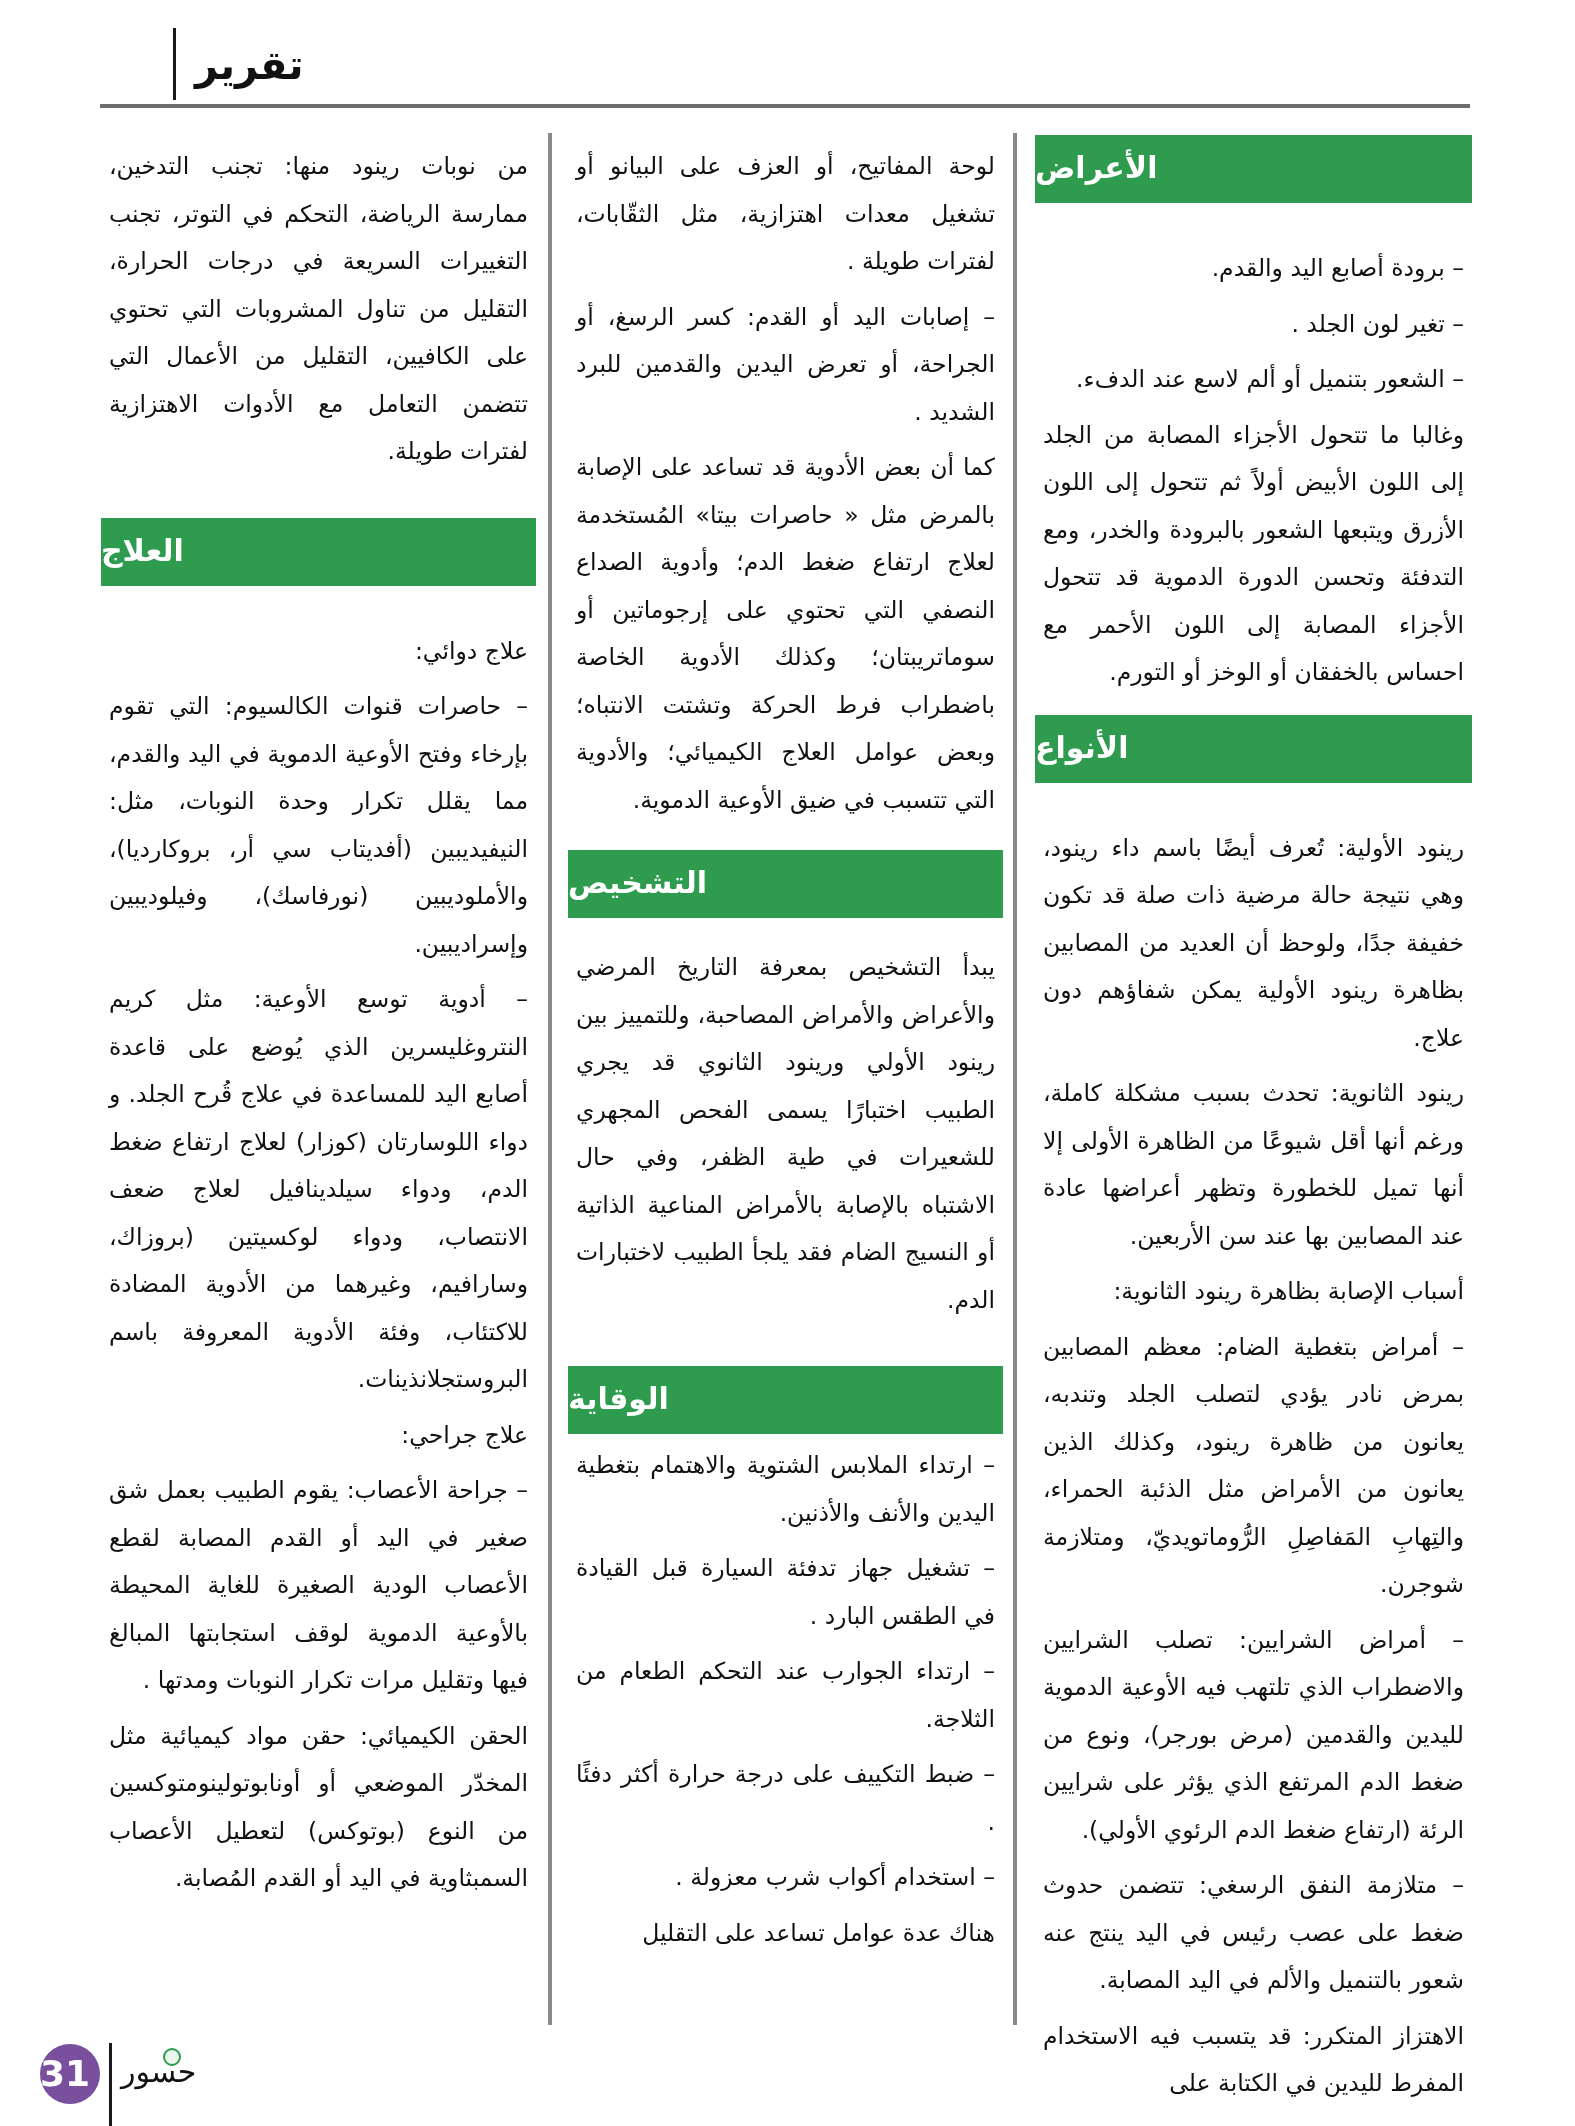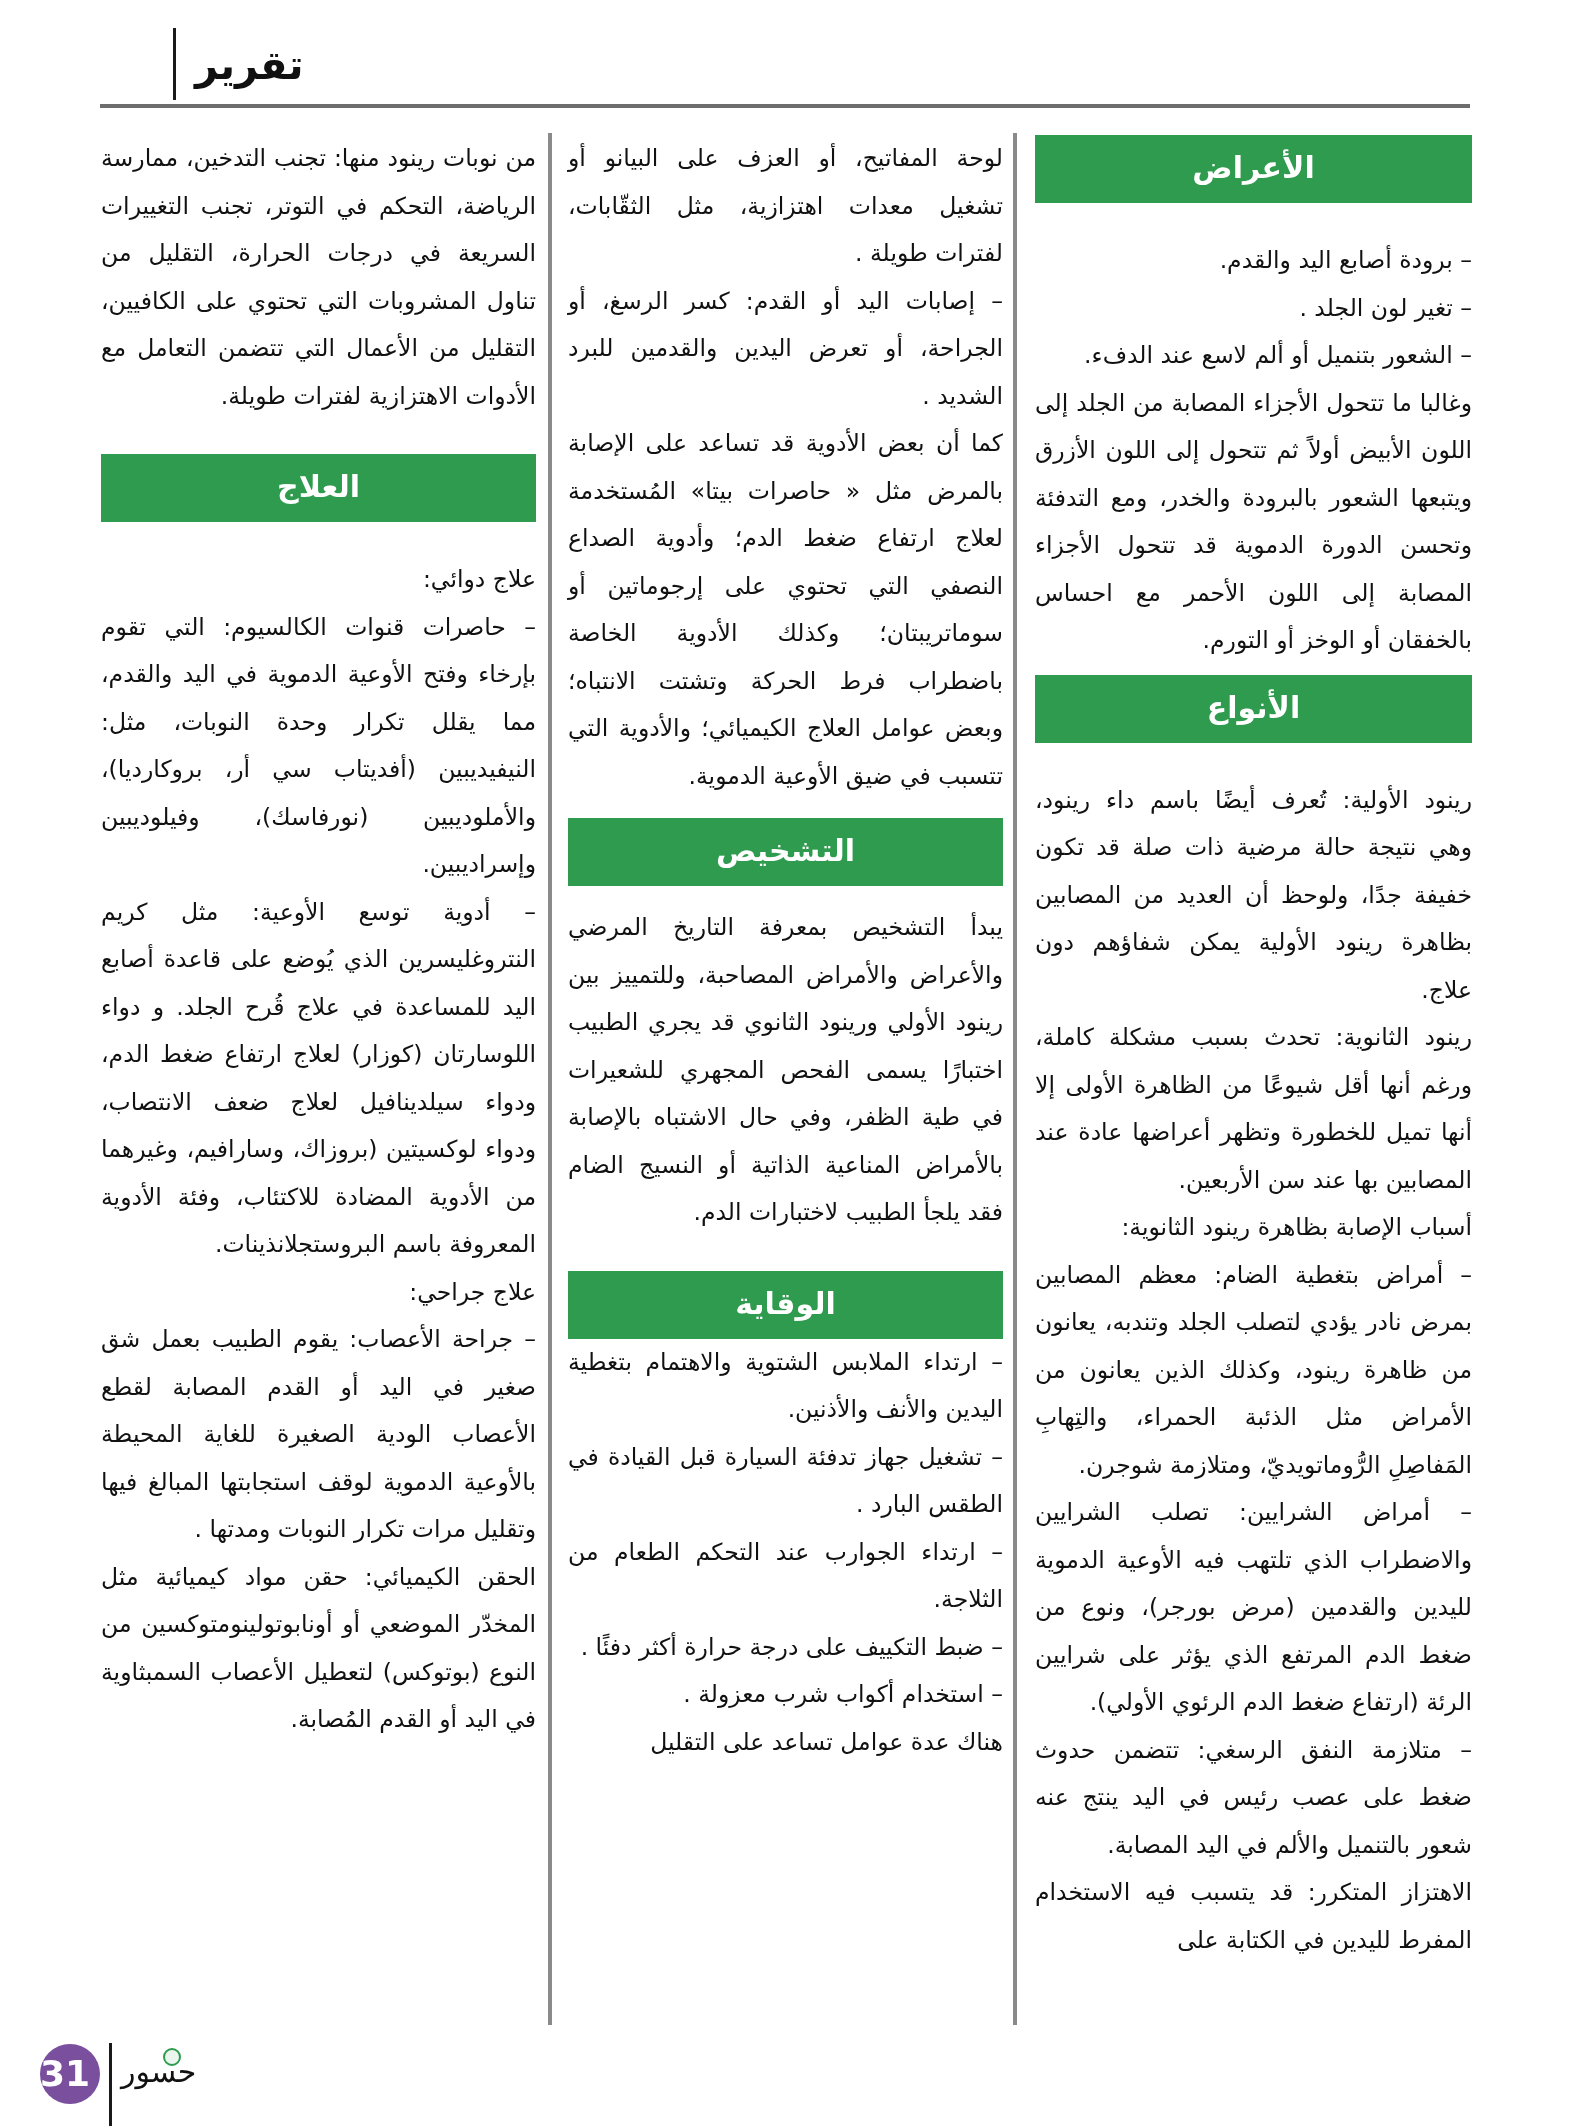--- a/index.html
+++ b/index.html
@@ -24,24 +24,24 @@
     position: absolute; top: 135px; width: 435px; direction: rtl; text-align: justify;
     font-size: 23.5px; line-height: 47.5px;
   }
   .col-right { left: 1035px; width: 437px; }
   .col-mid { left: 568px; }
   .col-left { left: 101px; }
   .divider {
     position: absolute; top: 133px; width: 4px; height: 1892px; background: #8a8a8a;
   }
   .section-head {
-    background: #2e9b4e; color: #ffffff; text-align: center; font-size: 30px;
+    background: #2e9b4e; color: #ffffff; text-align: left; font-size: 30px;
     font-weight: bold; height: 68px; line-height: 66px; margin: 0;
   }
-  .para { margin: 0; }
+  .para { margin: 8px; }
   .gap-s { height: 10px; }
   .gap-m { height: 18px; }
   .gap-l { height: 34px; }
   .footer-badge {
     position: absolute; left: 40px; top: 2044px; width: 60px; height: 60px; border-radius: 50%;
     background: #7a4f9e; color: #fff; font-size: 36px; font-weight: bold; text-align: left;
     line-height: 60px; font-family: "DejaVu Sans", sans-serif;
   }
   .footer-vline {
     position: absolute; left: 109px; top: 2043px; width: 3px; height: 83px; background: #1a1a1a;

